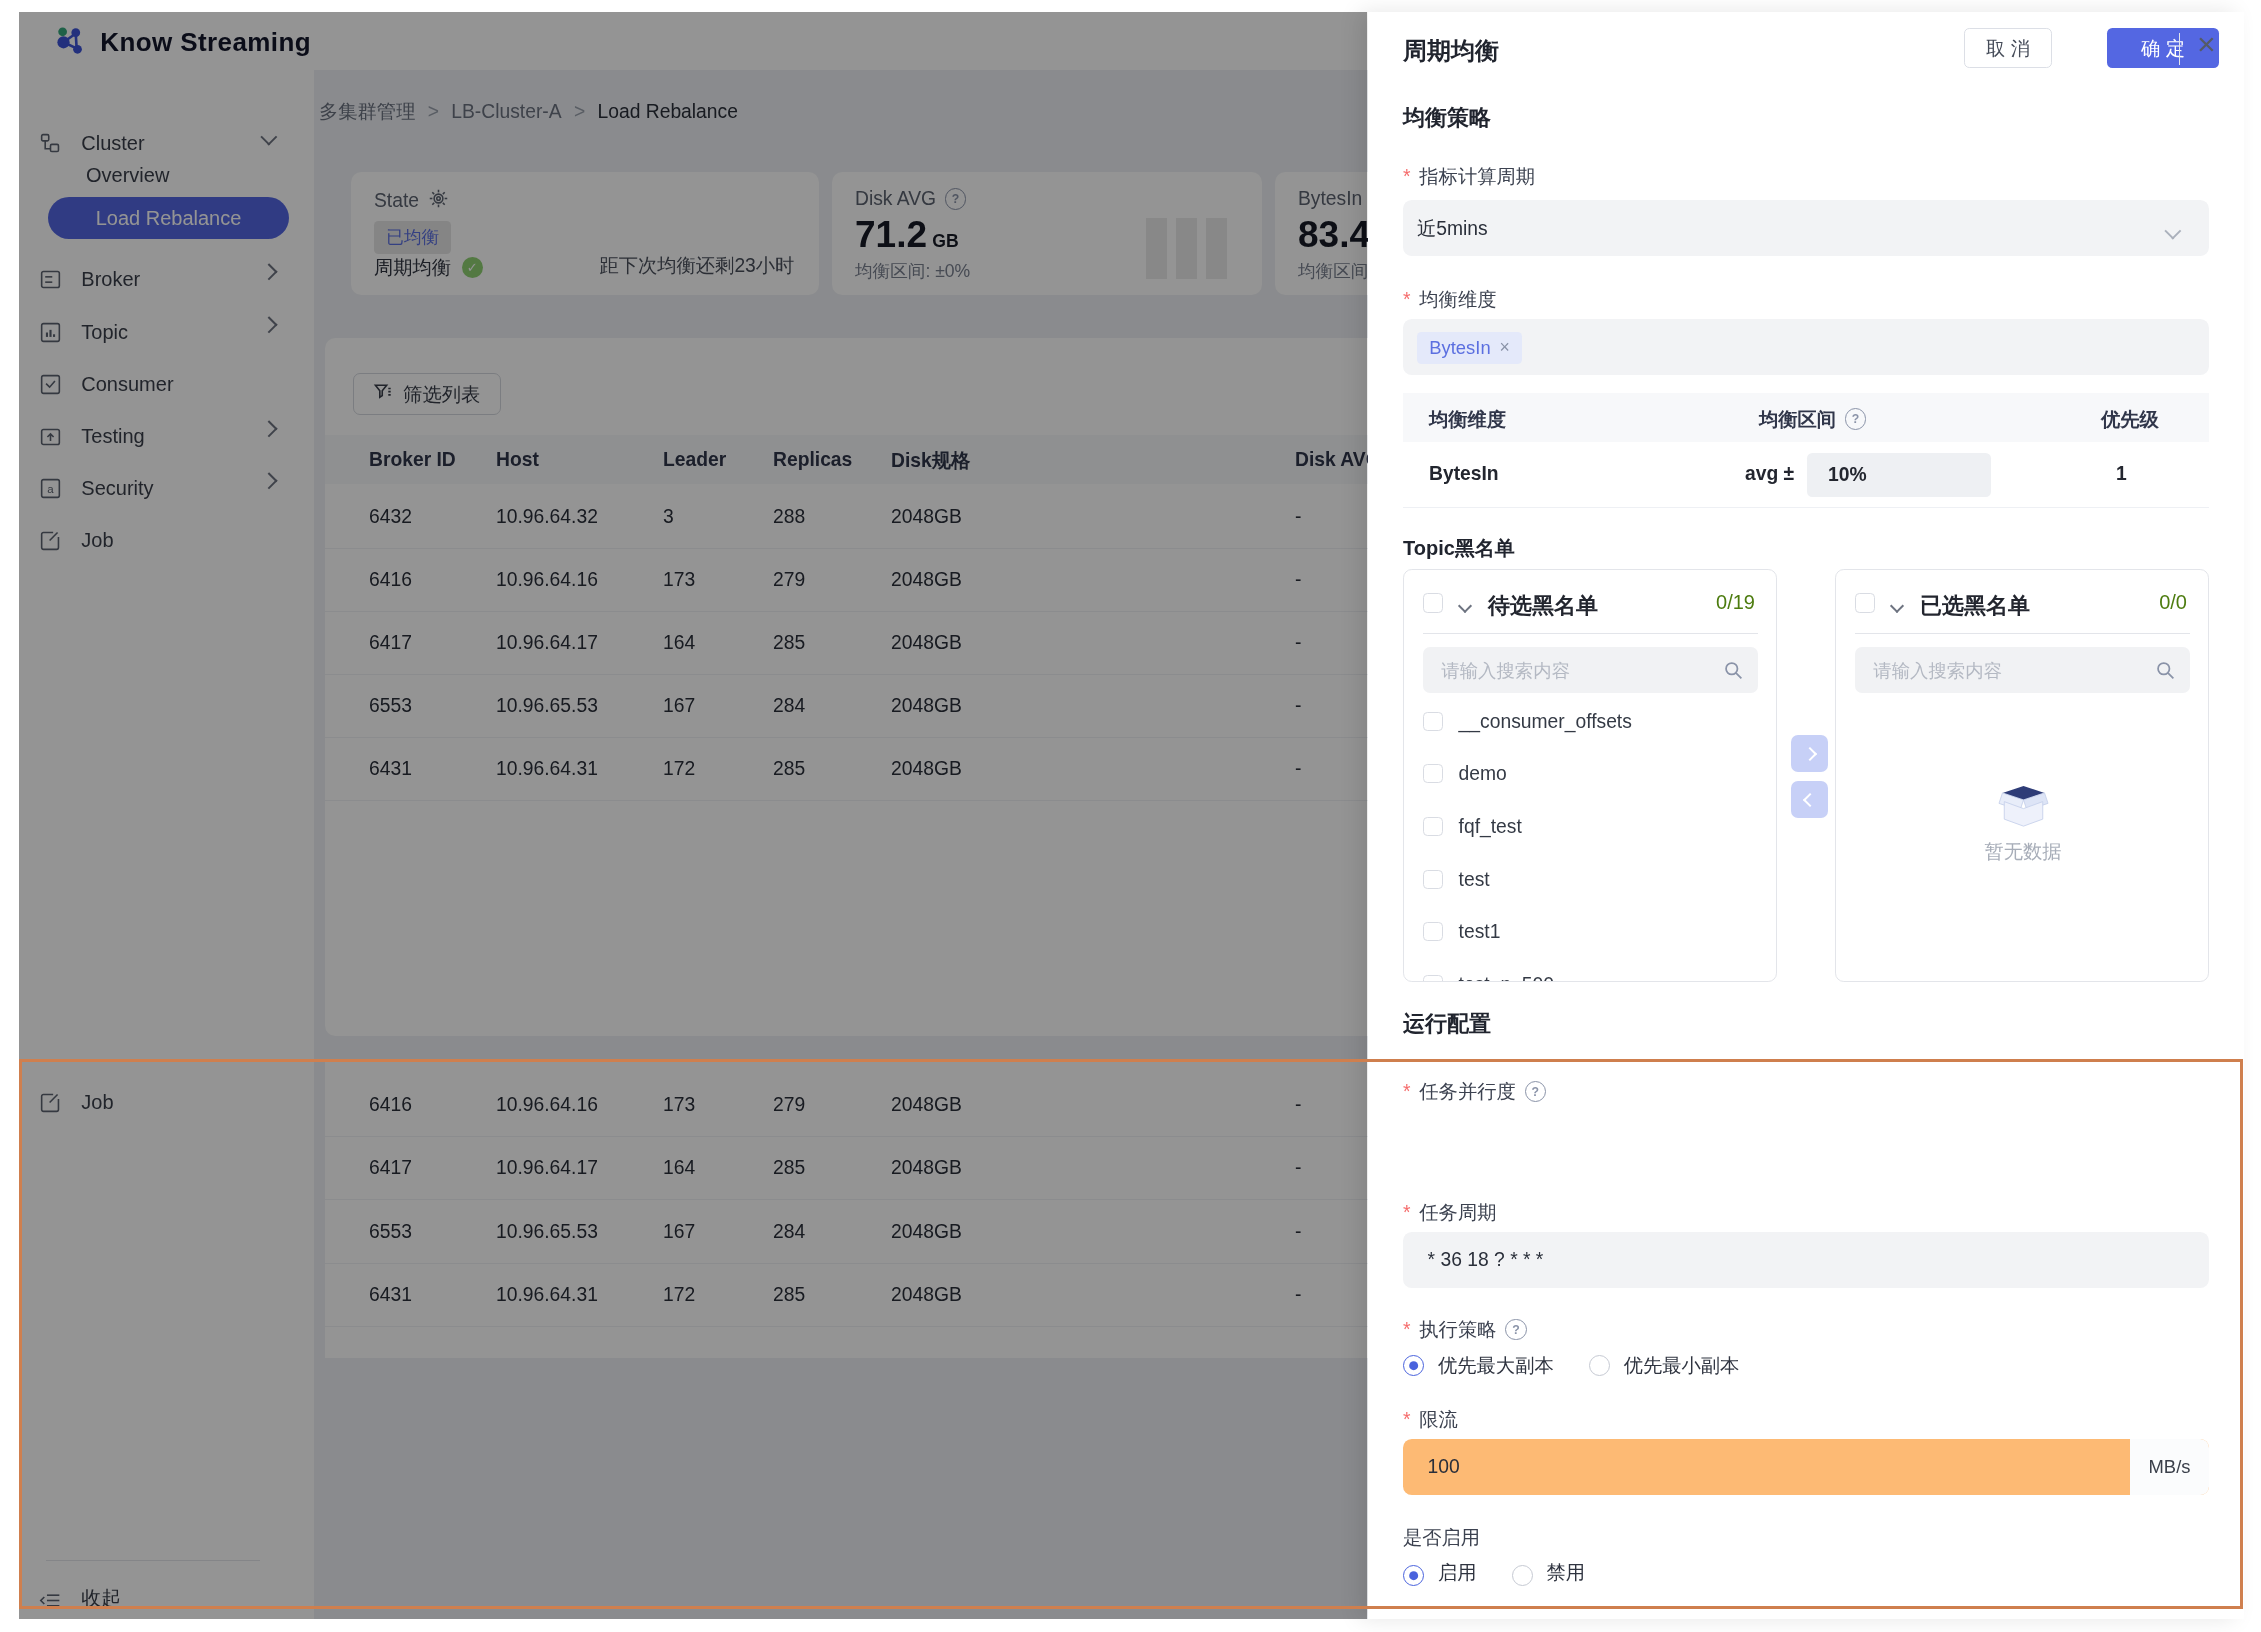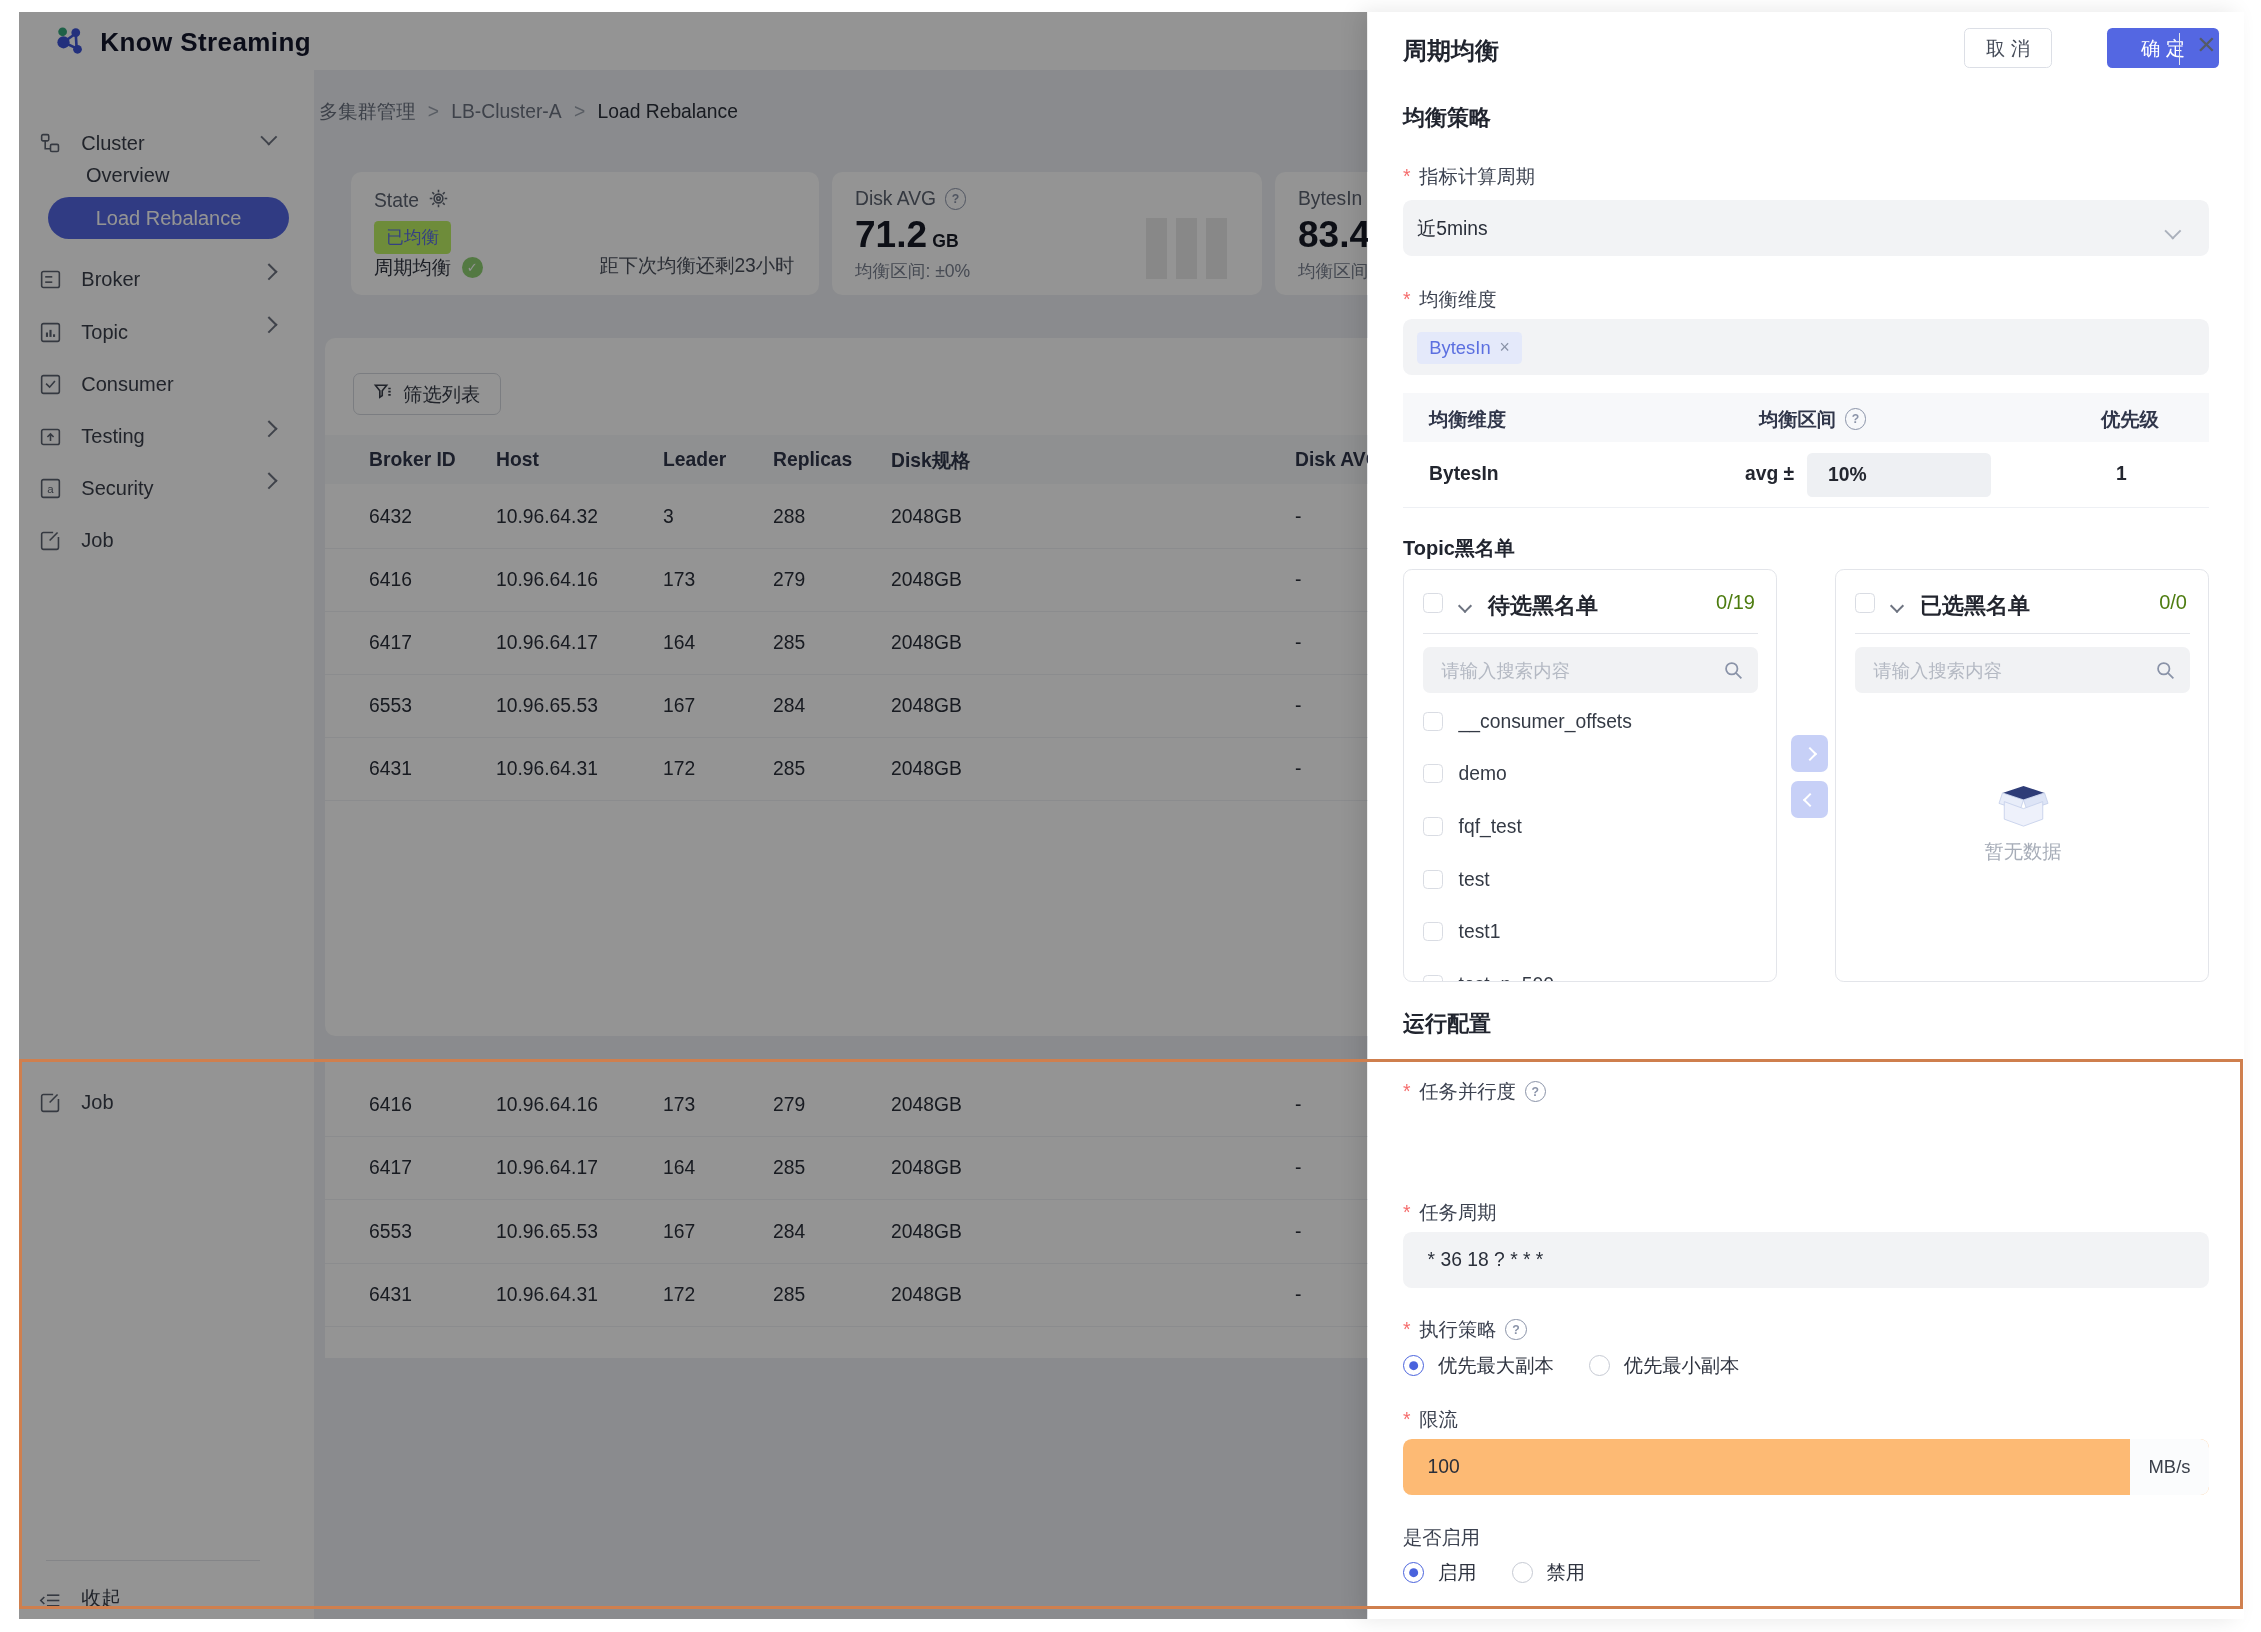--- a/index.html
+++ b/index.html
@@ -22,21 +22,21 @@
   .sicon{width:23px;height:23px;flex:0 0 23px;}
   .sicon svg{width:23px;height:23px;stroke:#5c6370;fill:none;stroke-width:1.8;}
   
   .crumb{left:319px;top:98px;font-size:19.3px;color:#6b7280;display:flex;gap:12.3px;align-items:center;}
   .crumb .sep{color:#9aa1ad;}
   .crumb .last{color:#2a2f3a;}
   
   .card{position:absolute;background:#ffffff;border-radius:10.5px;}
   .card-title{font-size:19.3px;color:#5c6370;display:flex;align-items:center;gap:8.8px;}
   .qmark{display:inline-flex;width:19.3px;height:19.3px;border:1.4px solid #8a93a8;border-radius:50%;color:#8a93a8;font-size:12.3px;align-items:center;justify-content:center;font-weight:bold;}
-  .badge{display:inline-block;background:#bef264;color:#5b6fe0;font-size:17.6px;padding:4.4px 12.3px;border-radius:4.4px;}
+  .badge{display:inline-block;background:#e5e5e5;color:#5b6fe0;font-size:17.6px;padding:4.4px 12.3px;border-radius:4.4px;}
   .big-val{font-size:37px;font-weight:bold;color:#171b26;}
   .big-unit{font-size:17.6px;font-weight:bold;color:#171b26;margin-left:5.3px;}
   .sub-gray{font-size:17.6px;color:#7a8190;}
   .gcheck{display:inline-flex;width:21px;height:21px;border-radius:50%;background:#8fd173;color:#fff;font-size:13px;align-items:center;justify-content:center;}
   .bars{position:absolute;right:35px;bottom:16px;display:flex;gap:8.8px;align-items:flex-end;}
   .bars i{display:block;width:21px;height:61px;background:#ebebeb;}
   
   .tcard{position:absolute;background:#ffffff;border-radius:10.5px;overflow:hidden;}
   .filter-btn{position:absolute;left:28px;top:35px;height:40px;padding:0 19.3px;border:0.9px solid #d5d8de;border-radius:7px;background:#fff;display:flex;align-items:center;gap:10.5px;font-size:19.3px;color:#3a3f4a;cursor:pointer;}
   .thead{position:absolute;left:0;width:1308px;height:49px;background:#f7f8fa;}
@@ -514,21 +514,21 @@
     <span class="r-label">优先最小副本</span>
   </div>
 
   <div class="abs f-label req" style="left:35px;top:1394px;">限流</div>
   <div class="abs" style="left:35px;top:1427px;width:806px;height:56px;background:#fdba74;border-radius:8.8px;">
     <input style="position: absolute; left: 0px; top: 0px; width: 720px; height: 56px; background: transparent; border: none; font-size: 19.3px; color: rgb(42, 47, 58); padding: 0px 24.6px; box-sizing: border-box; font-family: inherit;" value="100">
     <span class="suffix">MB/s</span>
   </div>
 
   <div class="abs f-label" style="left:35px;top:1512px;">是否启用</div>
-  <div class="abs" style="left:35px;top:1547px;display:flex;align-items:center;gap:14px;">
+  <div class="abs" style="left:35px;top:1547px;display:flex;align-items:flex-end;gap:14px;">
     <span class="radio on"></span>
     <span class="r-label">启用</span>
     <span class="radio" style="margin-left:21px;"></span>
     <span class="r-label">禁用</span>
   </div>
 </aside>
 
 <div class="abs orange-box"></div>
 
 

